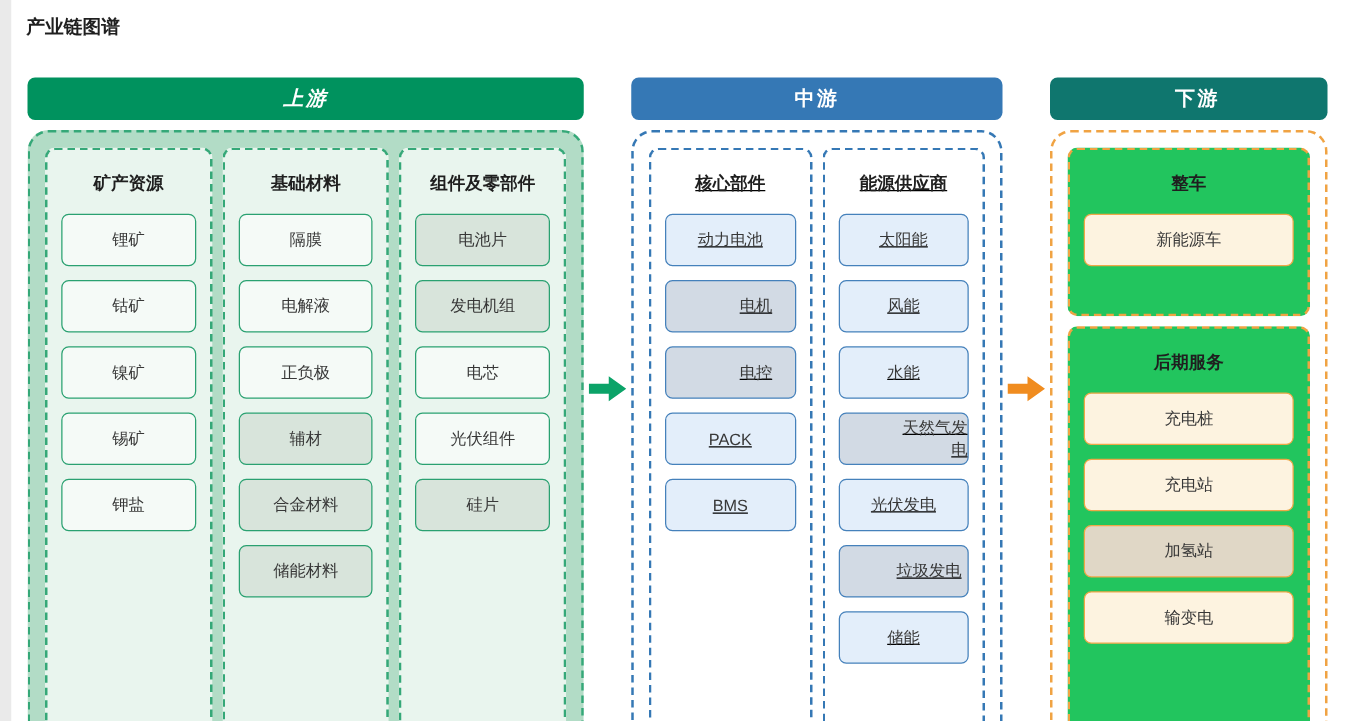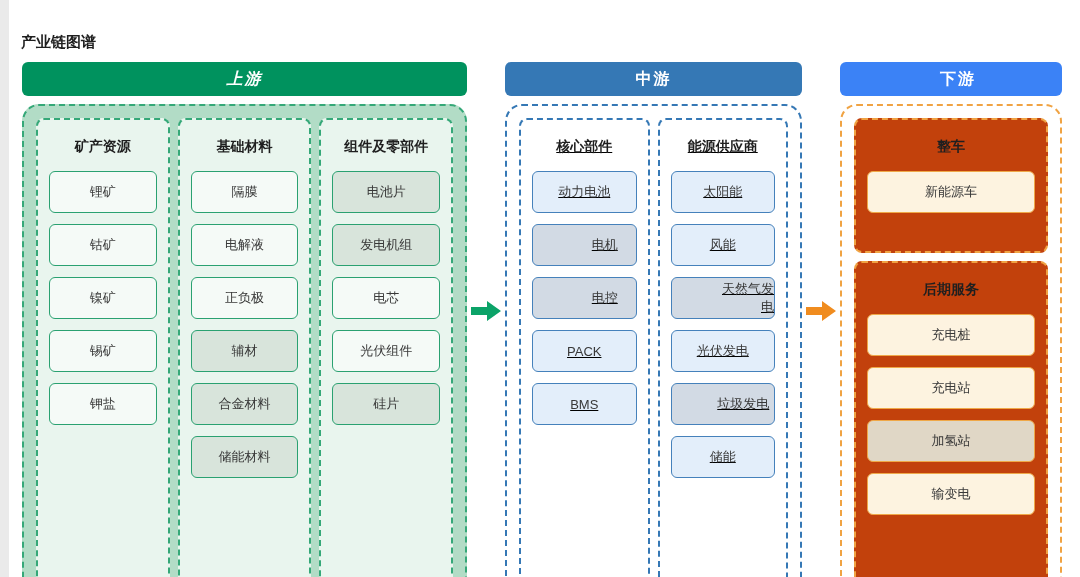--- a/index.html
+++ b/index.html
@@ -1,42 +1,42 @@
 <!DOCTYPE html>
 <html><head>
 <meta charset="utf-8">
 <style>
   * { margin:0; padding:0; box-sizing:border-box; }
   body { background:#fff; font-family:"Liberation Sans","DejaVu Sans",sans-serif; }
   .canvas { position:relative; width:1080px; height:577px; background:#ffffff; overflow:hidden; }
   .left-strip { position:absolute; left:0; top:0; width:9px; height:577px; background:#eaeaea; }
-  .page-title { position:absolute; left:21px; top:33px; font-size:15px; font-weight:bold; color:#1f1f1f; }
+  .page-title { position:absolute; left:21px; top:12px; font-size:15px; font-weight:bold; color:#1f1f1f; }
 
   .chain { position:absolute; left:22px; top:62px; display:flex; }
 
   .stage { display:flex; flex-direction:column; }
   .stage-up   { flex:0 0 445px; width:445px; }
   .stage-mid  { flex:0 0 297px; width:297px; }
   .stage-down { flex:0 0 222px; width:222px; }
 
   .stage-header { height:34px; border-radius:6px; display:flex; align-items:center; justify-content:center;
                   color:#ffffff; font-size:16px; font-weight:bold; letter-spacing:2px; }
   .stage-up   .stage-header { background:#00925e;font-style:italic; }
   .stage-mid  .stage-header { background:#3578b5; }
-  .stage-down .stage-header { background:#3b82f6;padding-left:14px; }
+  .stage-down .stage-header { background:#0f766e;padding-left:14px; }
 
   .stage-body { margin-top:8px; height:520px; border-radius:17px; border:2px dashed; padding:12px; display:flex; gap:8px; }
   .stage-up   .stage-body { background:#b2dcc6; border-color:#35a878; }
   .stage-mid  .stage-body { background:#ffffff; border-color:#3578b5;text-decoration:underline; }
   .stage-down .stage-body { background:#ffffff; border-color:#f0a343; flex-direction:column; }
 
   .subcol { flex:1; border:2px dashed; border-radius:8px; padding:12px 11px; display:flex; flex-direction:column; }
   .stage-up   .subcol { background:#e9f5ee; border-color:#35a878; }
   .stage-mid  .subcol { background:#ffffff; border-color:#3578b5; }
-  .stage-down .subcol { background:#c2410c; border-color:#f0a343; }
+  .stage-down .subcol { background:#22c55e; border-color:#f0a343; }
   .subcol-vehicle { flex:0 0 135px; }
   .subcol-service { flex:1; }
 
   .group-title { text-align:center; font-size:14px; font-weight:bold; color:#1f1f1f; margin:6px 0 15px; }
 
   .items { display:flex; flex-direction:column; gap:11px;text-align:right; }
   .item { height:42px; border-radius:6px; border:1.5px solid; display:flex; align-items:center; justify-content:center;
           font-size:13px; color:#383838; cursor:pointer; }
   .stage-up   .item.light  { background:#f5faf7; border-color:#2aa171; }
   .stage-up   .item.shaded { background:#d8e4db; border-color:#2aa171; }
@@ -111,20 +111,21 @@
             <div class="item shaded">电控</div>
             <div class="item light">PACK</div>
             <div class="item light">BMS</div>
           </div>
         </div>
         <div class="subcol">
           <div class="group-title">能源供应商</div>
           <div class="items">
             <div class="item light">太阳能</div>
             <div class="item light">风能</div>
+            <div class="item light">水能</div>
             <div class="item shaded">天然气发电</div>
             <div class="item light">光伏发电</div>
             <div class="item shaded">垃圾发电</div>
             <div class="item light">储能</div>
           </div>
         </div>
       </div>
     </div>
 
     <div class="arrow-cell">

